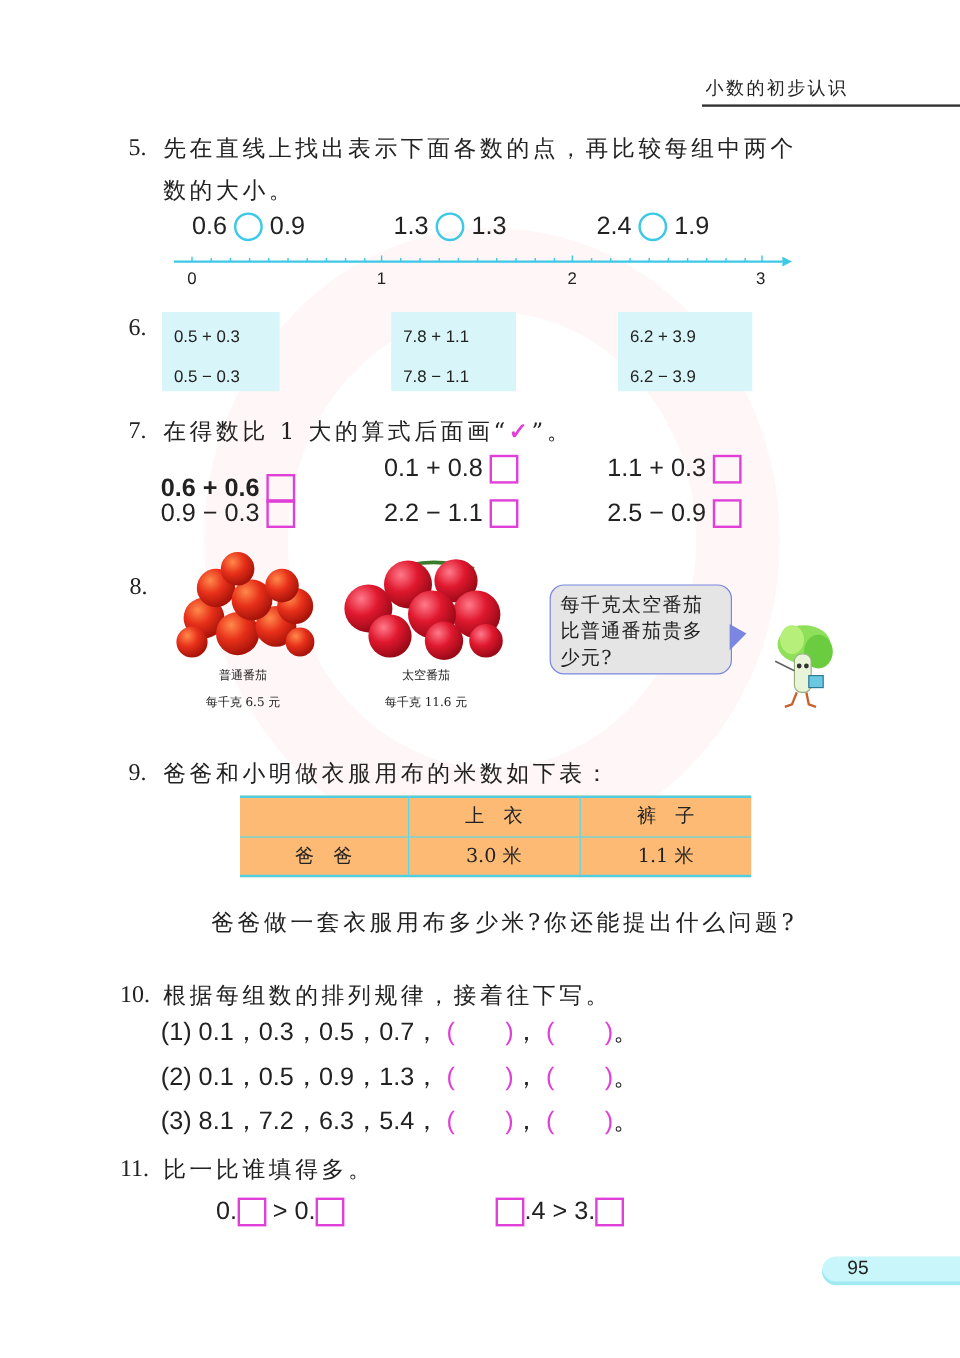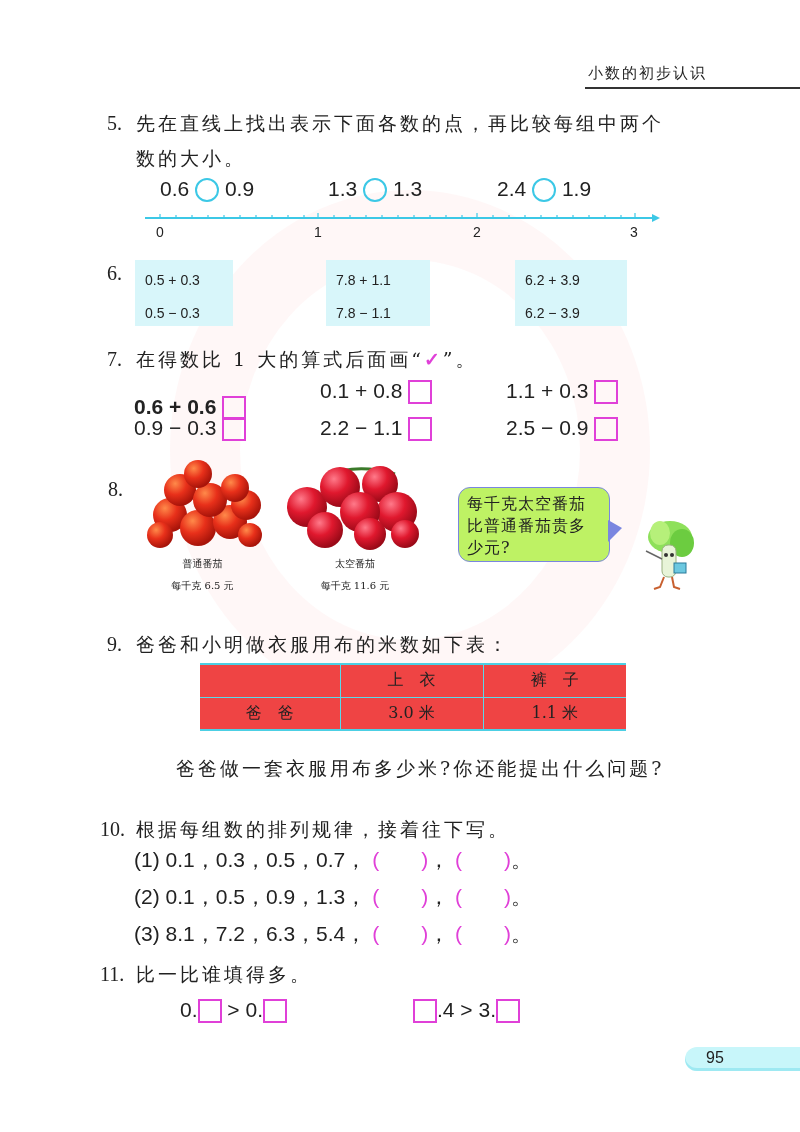--- a/index.html
+++ b/index.html
@@ -18,28 +18,28 @@
   .qtext { font-family: "DejaVu Serif", serif; font-size: 19px; letter-spacing: 3px; }
   .num { font-family: "Liberation Sans", sans-serif; font-size: 21px; color: #222; }
 
   .circle { display: inline-block; width: 24px; height: 24px; border: 2px solid #3cc8e6; border-radius: 50%; vertical-align: middle; }
   .box { display: inline-block; width: 24px; height: 24px; border: 2px solid #e040d8; vertical-align: middle; }
   .paren { color: #e040d8; }
 
   .calc-box { background: #d8f6fa; padding: 4px 10px; }
   .calc-box div { font-family: "Liberation Sans", sans-serif; font-size: 14px; line-height: 33px; }
 
-  table.data { border-collapse: collapse; background: #ef4444; }
+  table.data { border-collapse: collapse; background: #fdba74; }
   table.data td { border: 1.5px solid #5ad8ea; height: 33px; text-align: center; font-size: 16px; font-family: "DejaVu Serif", serif; }
   table.data tr:first-child td { border-top: 2.5px solid #4ccfe4; }
   table.data tr:last-child td { border-bottom: 2.5px solid #4ccfe4; }
   table.data td:first-child { border-left: none; }
   table.data td:last-child { border-right: none; }
 
-  .bubble { left: 458px; top: 487px; width: 152px; height: 75px; background: #bef264; border: 1.5px solid #7a86e0; border-radius: 12px;
+  .bubble { left: 458px; top: 487px; width: 152px; height: 75px; background: #e5e5e5; border: 1.5px solid #7a86e0; border-radius: 12px;
             padding: 5px 8px; font-family: "DejaVu Serif", serif; font-size: 16px; line-height: 22px; letter-spacing: 1px; }
   .bubble-tail { left: 608px; top: 520px; width: 0; height: 0; border-top: 8px solid transparent; border-bottom: 14px solid transparent; border-left: 14px solid #7a86e0; }
 
   .caption { font-family: "DejaVu Serif", serif; font-size: 10px; text-align: center; line-height: 22px; }
 
   .page-num-pill { left: 685px; top: 1047px; width: 130px; height: 24px; background: #c8f6fa; border-radius: 12px 0 0 12px;
                    box-shadow: inset 0 -3px 0 #9ee9f2; }
   .page-num { left: 706px; top: 1049px; font-family: "Liberation Sans", sans-serif; font-size: 16px; }
 </style>
 </head>

